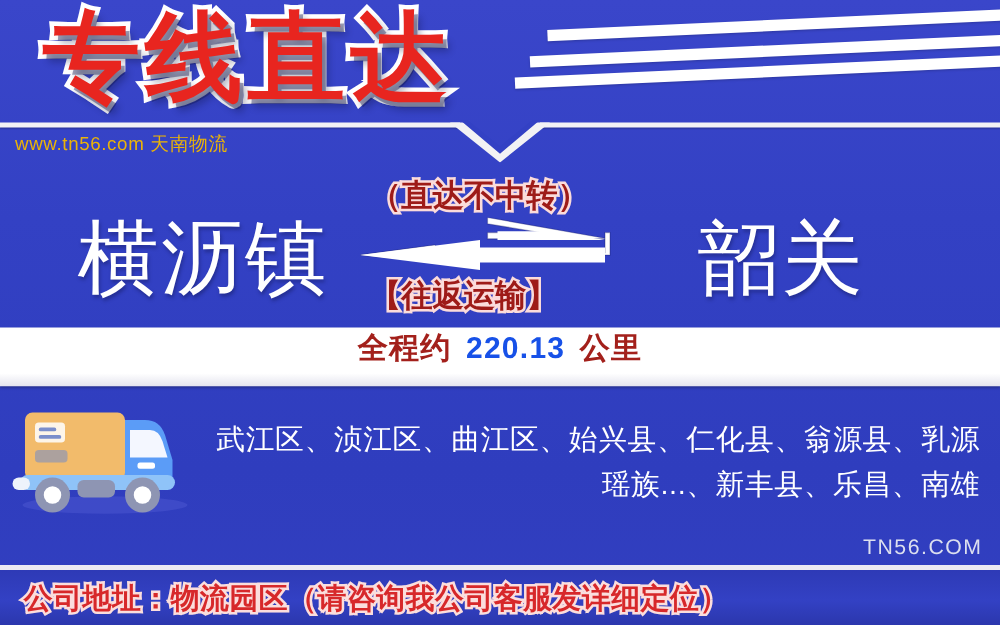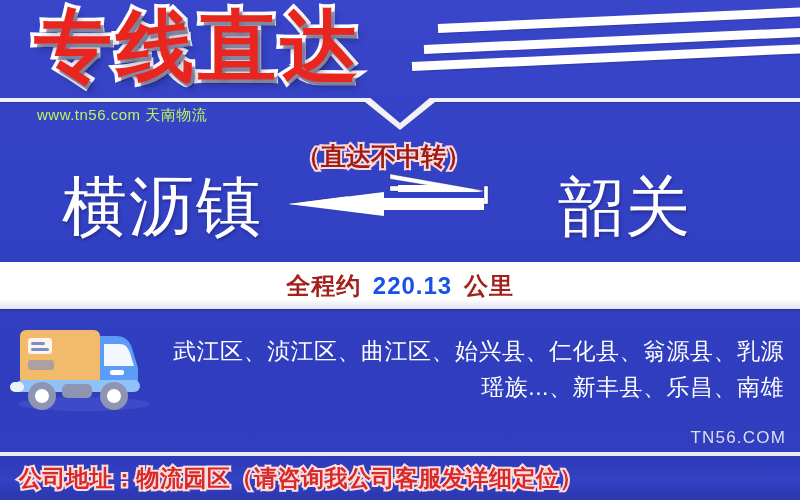--- a/index.html
+++ b/index.html
@@ -71,24 +71,23 @@
        5px 6px 6px rgba(10,12,50,0.30);
     white-space: nowrap;
   }
 
   
   .site-line {
     position: absolute;
     left: 12px;
     top: 106px;
     font-size: 15px;
-    color: #bef264;
+    color: #eab308;
     letter-spacing: 0.5px;
     white-space: nowrap;
-    margin-left: 25px;
   }
 
   
   .city {
     position: absolute;
     top: 163px;
     font-size: 65px;
     font-weight: 400;
     color: #ffffff;
     letter-spacing: 2px;
@@ -123,21 +122,20 @@
 
   
   .stats-band {
     position: absolute;
     left: 0;
     top: 262px;
     width: 800px;
     height: 47px;
     background: linear-gradient(180deg, #ffffff 0%, #ffffff 78%, #e4e4ee 100%);
     display: flex;
-    align-items: center;
     box-shadow: 0 1px 2px rgba(0,0,0,0.25);
   }
   .stat {
     flex: 1 1 50%;
     text-align: center;
     font-size: 24px;
     font-weight: 700;
     color: #a3201b;
     letter-spacing: 1px;
     white-space: nowrap;
@@ -244,20 +242,21 @@
     <svg width="204" height="48" viewBox="0 0 204 48" xmlns="http://www.w3.org/2000/svg">
       <g fill="#ffffff" stroke="rgba(20,24,90,0.30)" stroke-width="1">
         <path d="M108 0 L204 17 L108 17 L108 12 L150 12 L108 5 Z" transform="translate(-6,0)"></path>
         <path d="M200 4 L200 22 L60 22 L60 28 L0 22 L60 14 L60 20 L196 20 L196 4 Z" transform="translate(0,8)"></path>
       </g>
       <path d="M102 2 L196 18 L110 18 L110 11 L160 11 Z" fill="#ffffff"></path>
       <path d="M96 24 L96 18 L0 30 L96 42 L96 36 L196 36 L196 24 Z" fill="#ffffff"></path>
     </svg>
   </div>
 
+  <div class="route-note bottom">【往返运输】</div>
 
   <div class="stats-band">
     <div class="stat">
       <span>全程约</span>
       <span class="num">220.13</span>
       <span>公里</span>
     </div>
   </div>
 
   <div class="truck">

